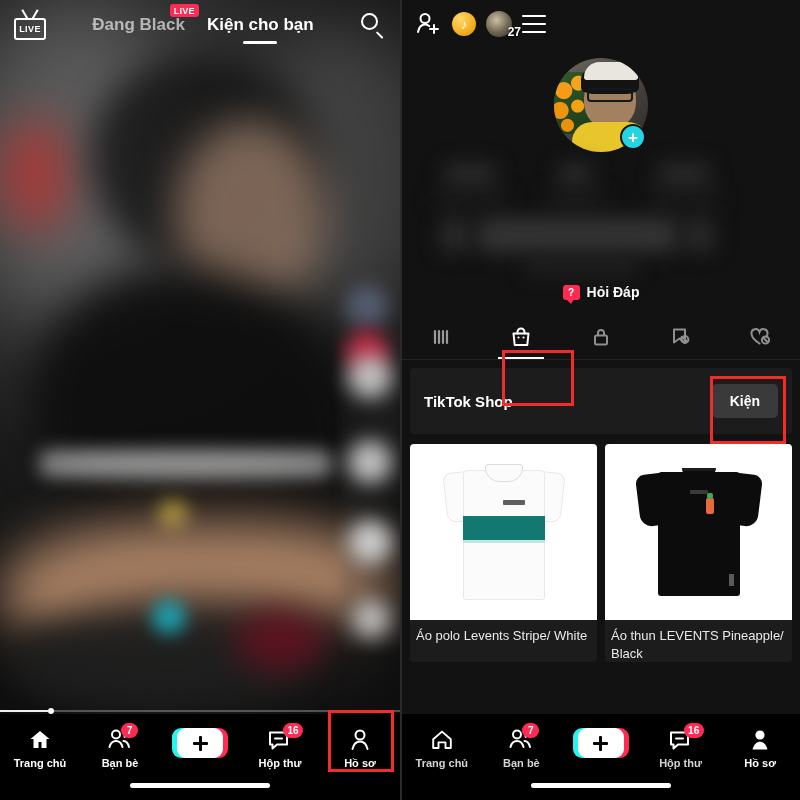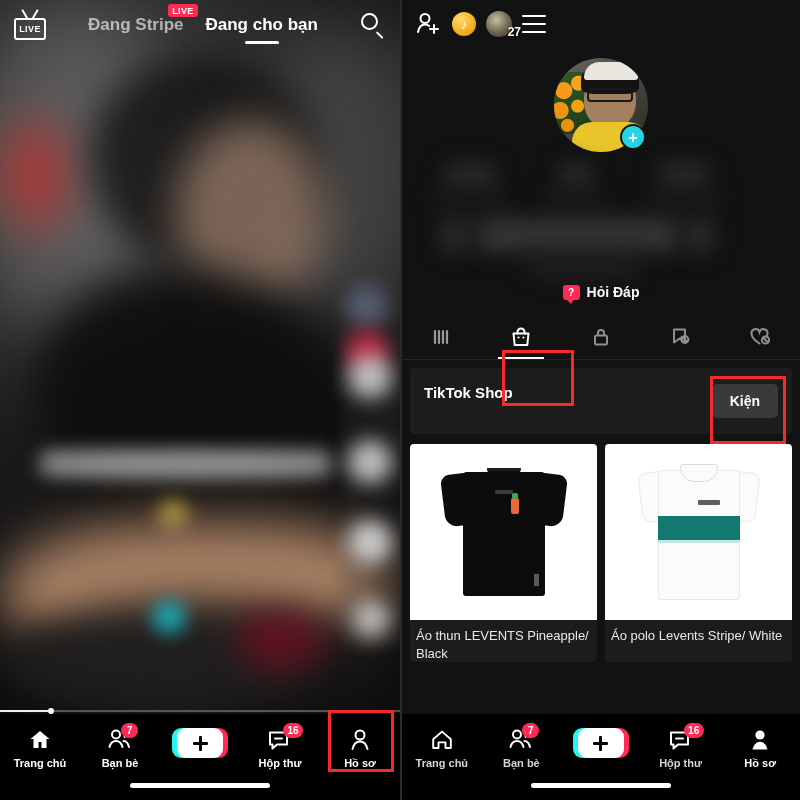--- a/index.html
+++ b/index.html
@@ -230,21 +230,21 @@
     display: flex; align-items: stretch; height: 46px; margin-top: 14px;
     border-bottom: 1px solid #242424;
   }
   .p-tab { flex: 1; display: flex; align-items: center; justify-content: center; position: relative; }
   .p-tab.active:after {
     content: ""; position: absolute; bottom: 0; left: 50%; transform: translateX(-50%);
     width: 46px; height: 2.5px; background: #fff;
   }
 
   .shop-row {
-    display: flex; justify-content: space-between;
+    display: flex; align-items: center; justify-content: space-between;
     background: #1c1c1c; margin: 8px 8px 0; padding: 16px 14px; border-radius: 4px;
     position: relative;
     gap: 20px;
   }
   .shop-title { color: #fff; font-size: 15px; font-weight: 700; }
   .nhap-btn {
     background: #3a3a3a; color: #fff; font-size: 14px; font-weight: 600;
     padding: 9px 18px; border-radius: 5px; border: none;
   }
 
@@ -305,25 +305,25 @@
     </div>
     <div class="video-rail"></div>
 
     <div class="top-bar">
       <div class="live-icon">
         <div class="live-ant"></div>
         <div class="live-box">LIVE</div>
       </div>
       <div class="feed-tabs">
         <div class="feed-tab">
-          <span>Đang Stripe</span>
+          <span>Đang Black</span>
           <span class="live-badge">LIVE</span>
         </div>
         <div class="feed-tab active">
-          <span>Đang cho bạn</span>
+          <span>Kiện cho bạn</span>
         </div>
       </div>
       <div class="search-icon">
           <i></i>
           <b></b>
         </div>
     </div>
 
     <div class="progress-line">
         <i></i>
@@ -473,46 +473,46 @@
 
     <div class="shop-row">
       <div class="shop-title">TikTok Shop</div>
       <button class="nhap-btn">Kiện</button>
       <div class="hl hl-nhap"></div>
     </div>
 
     <div class="products">
       <div class="p-card">
         <div class="p-img">
+          <div class="polo">
+            <div class="polo-sl-l"></div>
+              <div class="polo-sl-r"></div>
+            <div class="polo-body"></div>
+            <div class="polo-stripe"></div>
+              <div class="polo-stripe2"></div>
+            <div class="polo-logo"></div>
+            <div class="polo-collar"></div>
+          </div>
+        </div>
+        <div class="p-name">Áo polo Levents Stripe/ White</div>
+      </div>
+      <div class="p-card">
+        <div class="p-img">
           <div class="tee">
             <div class="tee-sl-l"></div>
               <div class="tee-sl-r"></div>
             <div class="tee-body"></div>
             <div class="tee-neck"></div>
             <div class="tee-txt"></div>
             <div class="tee-logo"></div>
             <div class="tee-tag"></div>
           </div>
         </div>
         <div class="p-name">Áo thun LEVENTS Pineapple/ Black</div>
       </div>
-      <div class="p-card">
-        <div class="p-img">
-          <div class="polo">
-            <div class="polo-sl-l"></div>
-              <div class="polo-sl-r"></div>
-            <div class="polo-body"></div>
-            <div class="polo-stripe"></div>
-              <div class="polo-stripe2"></div>
-            <div class="polo-logo"></div>
-            <div class="polo-collar"></div>
-          </div>
-        </div>
-        <div class="p-name">Áo polo Levents Stripe/ White</div>
-      </div>
     </div>
 
     <div class="bottom-nav">
       <div class="nav-item">
         <div class="nav-ico">
           <svg width="26" height="24" viewBox="0 0 24 24">
               <path d="M12 3.6 3.2 11.2V20h5.3v-5.6h7V20h5.3v-8.8z" fill="none" stroke="#fff" stroke-width="1.9" stroke-linejoin="round"></path>
             </svg>
         </div>
         <div class="nav-label dim">Trang chủ</div>

